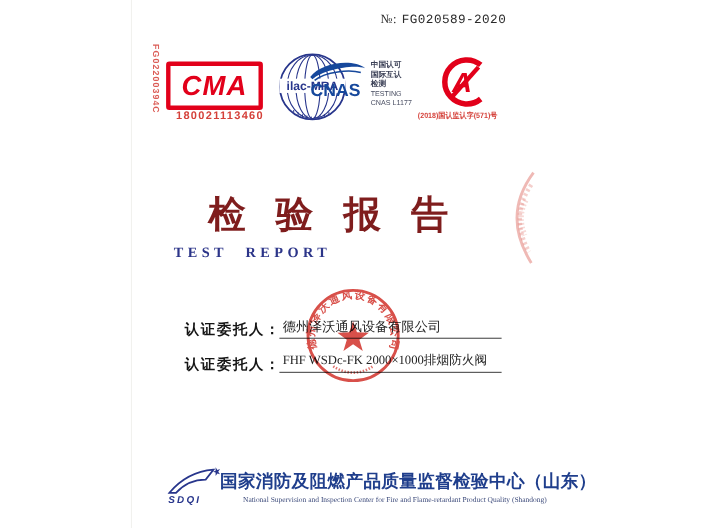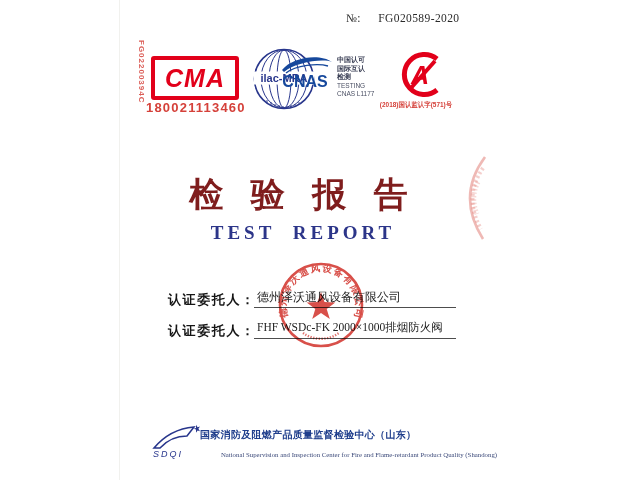--- a/index.html
+++ b/index.html
@@ -12,66 +12,66 @@
 
   
   .doc-no{left:346px;top:12px;font-family:"Liberation Serif",serif;font-size:11.5px;color:#2a2a2a;letter-spacing:.4px;}
   .side-code{left:146px;top:40px;transform:rotate(90deg);transform-origin:0 0;
              font-size:8px;font-weight:bold;color:#d5413a;letter-spacing:1px;white-space:nowrap;opacity:.85;}
 
   
   .cma-box{left:151px;top:56px;width:80px;height:36px;border:4px solid #e2001a;border-radius:3px;
            display:flex;align-items:center;justify-content:center;}
   .cma-text{font-size:25px;font-weight:bold;font-style:italic;color:#e2001a;letter-spacing:1px;line-height:1;}
-  .cma-number{left:146px;top:100px;width:94px;text-align:center;font-size:13px;font-weight:bold;
+  .cma-number{left:146px;top:100px;width:94px;text-align:right;font-size:10px;font-weight:bold;
               color:#d5413a;letter-spacing:1.2px;}
   .ilac-svg{left:253px;top:46px;}
   .cnas-svg{left:280px;top:55px;}
   .cnas-lines{left:337px;top:56px;font-size:7px;line-height:8.5px;color:#3a3f55;font-weight:bold;}
   .cnas-lines .en{font-weight:normal;font-size:6.5px;color:#4a4f63;}
   .cal-svg{left:392px;top:51px;}
   .cal-caption{left:372px;top:100px;width:88px;text-align:center;font-size:7px;font-weight:bold;
                color:#d5413a;transform:scaleX(.92);transform-origin:center;white-space:nowrap;}
 
   
   .title-cn{left:158px;top:172px;width:290px;text-align:center;font-size:34px;font-weight:bold;
             color:#7f1d1d;letter-spacing:9px;white-space:nowrap;}
-  .title-en{left:158px;top:222px;width:290px;text-align:center;font-family:"Liberation Serif",serif;
-            font-size:19px;font-weight:bold;color:#2c3589;letter-spacing:4px;word-spacing:9px;}
+  .title-en{left:158px;top:222px;width:290px;text-align:left;font-family:"Liberation Serif",serif;
+            font-size:13px;font-weight:bold;color:#2c3589;letter-spacing:4px;word-spacing:9px;}
 
   
   .field-row{left:168px;height:20px;}
   .row-0{top:291px;} .row-1{top:322px;} .row-2{top:353px;}
   .field-label{display:inline-block;width:86px;font-family:"Liberation Serif",serif;font-size:13px;
                font-weight:bold;color:#151515;text-align:justify;text-align-last:justify;vertical-align:bottom;}
   .field-value{position:absolute;left:86px;top:-2px;width:199px;height:18px;border-bottom:1.6px solid #4d4d4d;
                font-family:"Liberation Serif",serif;font-size:12px;color:#222;padding-left:3px;white-space:nowrap;overflow:hidden;}
   .row-1 .field-value{font-size:11.5px;}
 
   
   .stamp-svg{left:276px;top:260px;mix-blend-mode:multiply;opacity:.92;}
   .partial-stamp-svg{left:448px;top:152px;opacity:.85;}
 
   
   .sdqi-svg{left:152px;top:424px;}
-  .sdqi-text{left:153px;top:449px;font-size:9px;font-weight:normal;font-style:italic;color:#28368c;letter-spacing:2px;}
-  .org-cn{left:200px;top:428px;width:320px;font-size:10px;font-weight:bold;color:#1f3e8c;
+  .sdqi-text{left:153px;top:449px;font-size:9px;font-weight:bold;font-style:italic;color:#28368c;letter-spacing:2px;}
+  .org-cn{left:200px;top:428px;width:320px;font-size:16px;font-weight:bold;color:#1f3e8c;
           letter-spacing:.3px;white-space:nowrap;}
   .org-en{left:198px;top:451px;width:322px;text-align:center;font-family:"Liberation Serif",serif;
           font-size:6.8px;color:#3c4a7a;white-space:nowrap;}
 </style>
 </head>
 <body>
 
 <div id="page">
   <div class="abs page-edge"></div>
 
   <div class="abs doc-no">
     <span>№:</span>
-    <span style="margin-left:14px;">FG020589-2020</span>
+    <span style="margin-left:1px;font-family:Liberation Mono, monospace;">FG020589-2020</span>
   </div>
 
   <div class="abs side-code">FG02200394C</div>
 
   <div class="abs cma-box">
     <span class="cma-text">CMA</span>
   </div>
   <div class="abs cma-number">180021113460</div>
 
   <svg class="abs ilac-svg" width="62" height="66" viewBox="0 0 62 66">

